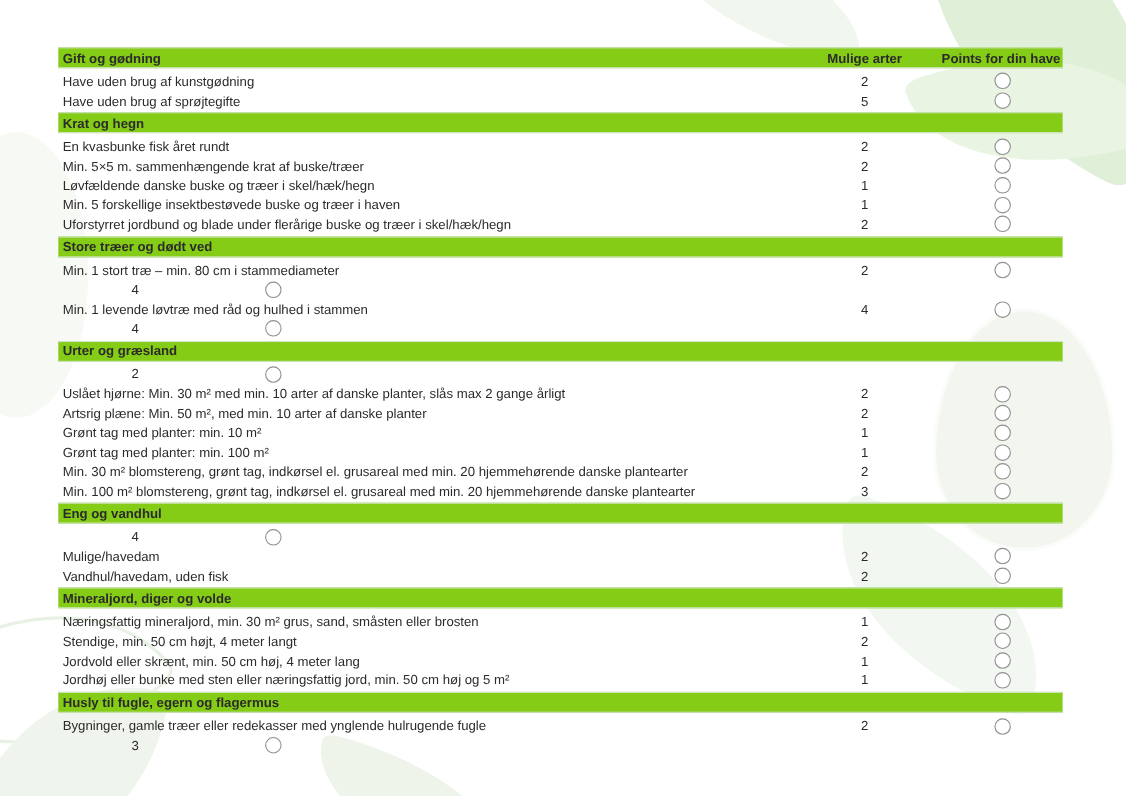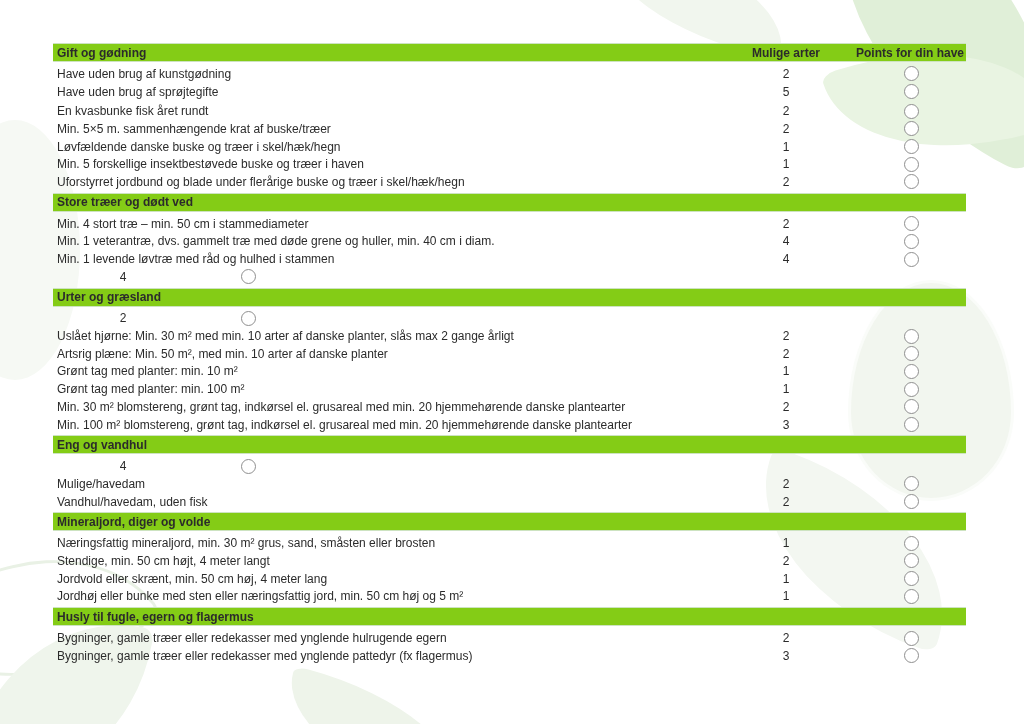--- a/index.html
+++ b/index.html
@@ -97,20 +97,25 @@
   <div class="row">
     <span class="row-label">Have uden brug af sprøjtegifte</span>
     <span class="col-points row-points">5</span>
     <span class="col-circle">
       <span class="circle"></span>
     </span>
   </div>
 </section>
 
   <section class="section">
+    <div class="band">
+      <span class="band-title">Krat og hegn</span>
+      <span class="col-points"></span>
+      <span class="col-circle"></span>
+    </div>
 
   <div class="row">
     <span class="row-label">En kvasbunke fisk året rundt</span>
     <span class="col-points row-points">2</span>
     <span class="col-circle">
       <span class="circle"></span>
     </span>
   </div>
 
   <div class="row">
@@ -147,29 +152,28 @@
 </section>
 
   <section class="section">
     <div class="band">
       <span class="band-title">Store træer og dødt ved</span>
       <span class="col-points"></span>
       <span class="col-circle"></span>
     </div>
 
   <div class="row">
-    <span class="row-label">Min. 4 stort træ – min. 50 cm i stammediameter</span>
-    <span class="col-points row-points">2</span>
-    <span class="col-circle">
-      <span class="circle"></span>
-    </span>
-  </div>
-
-  <div class="row">
-    <span class="row-label">Min. 1 veterantræ, dvs. gammelt træ med døde grene og huller, min. 40 cm i diam.</span>
+    <span class="row-label">Min. 1 stort træ – min. 80 cm i stammediameter</span>
+    <span class="col-points row-points">2</span>
+    <span class="col-circle">
+      <span class="circle"></span>
+    </span>
+  </div>
+
+  <div class="row">
     <span class="col-points row-points">4</span>
     <span class="col-circle">
       <span class="circle"></span>
     </span>
   </div>
 
   <div class="row">
     <span class="row-label">Min. 1 levende løvtræ med råd og hulhed i stammen</span>
     <span class="col-points row-points">4</span>
     <span class="col-circle">
@@ -320,28 +324,27 @@
 </section>
 
   <section class="section">
     <div class="band">
       <span class="band-title">Husly til fugle, egern og flagermus</span>
       <span class="col-points"></span>
       <span class="col-circle"></span>
     </div>
 
   <div class="row">
-    <span class="row-label">Bygninger, gamle træer eller redekasser med ynglende hulrugende egern</span>
-    <span class="col-points row-points">2</span>
-    <span class="col-circle">
-      <span class="circle"></span>
-    </span>
-  </div>
-
-  <div class="row">
-    <span class="row-label">Bygninger, gamle træer eller redekasser med ynglende pattedyr (fx flagermus)</span>
+    <span class="row-label">Bygninger, gamle træer eller redekasser med ynglende hulrugende fugle</span>
+    <span class="col-points row-points">2</span>
+    <span class="col-circle">
+      <span class="circle"></span>
+    </span>
+  </div>
+
+  <div class="row">
     <span class="col-points row-points">3</span>
     <span class="col-circle">
       <span class="circle"></span>
     </span>
   </div>
 </section>
 </div>
 
 </body></html>

